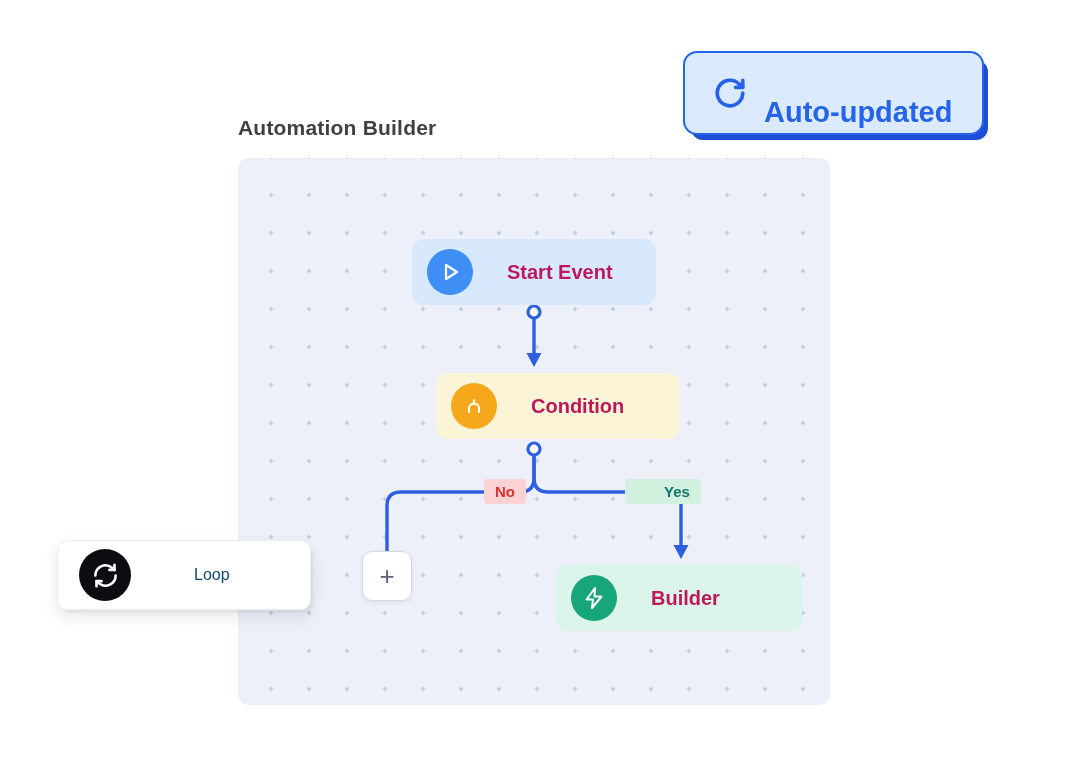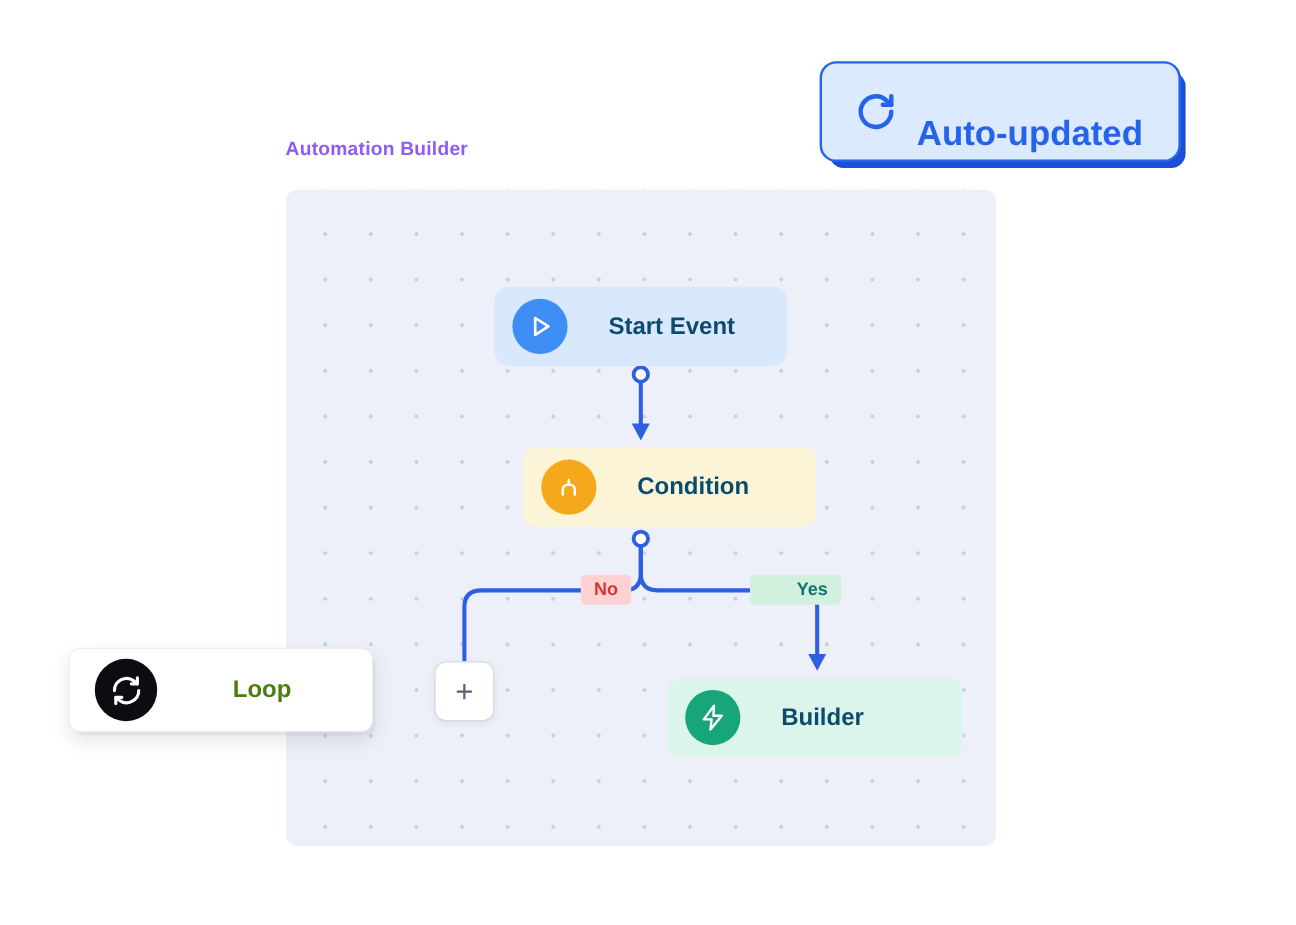--- a/index.html
+++ b/index.html
@@ -1,21 +1,21 @@
 <!DOCTYPE html>
 <html><head>
 <meta charset="utf-8">
 <style>
   * { margin:0; padding:0; box-sizing:border-box; }
   html,body { width:1080px; height:771px; background:#ffffff; font-family:"Liberation Sans", sans-serif; overflow:hidden; position:relative; }
 
   .stage { position:absolute; inset:0; }
 
   
-  .page-title { position:absolute; left:238px; top:116px; font-size:16px; font-weight:700; color:#8b5cf6; letter-spacing:.2px; }
+  .page-title { position:absolute; left:238px; top:116px; font-size:21px; font-weight:700; color:#404040; letter-spacing:.2px; }
 
   
   .auto-badge {
     position:absolute; left:683px; top:51px; height:84px;
     display:flex; align-items:center; gap:17px; padding:0 30px 0 28px;
     background:#dbeafe; border:2.5px solid #2563eb; border-radius:14px;
     box-shadow:6px 7px 0 -2px #1d4ed8;
     cursor:pointer;
   }
   .auto-badge .label { font-size:29px; font-weight:600; color:#2563eb;margin-top:39px; }
@@ -27,21 +27,21 @@
     background-color:#edf0f8; border-radius:10px;
     background-image:radial-gradient(#c6cfe4 1.6px, transparent 1.7px);
     background-size:38px 38px; background-position:14px 18px;
   }
   .connectors { position:absolute; inset:0; width:592px; height:547px; }
 
   
   .node {
     position:absolute; height:66px; display:flex; align-items:center;
     gap:34px; padding-left:15px; border-radius:12px;
-    font-size:20px; font-weight:700; color:#0c4a6e; cursor:pointer;
+    font-size:20px; font-weight:700; color:#be185d; cursor:pointer;
   }
   .node .icon-circle {
     width:46px; height:46px; border-radius:50%;
     display:flex; align-items:center; justify-content:center; flex:0 0 auto;
   }
   .node .icon-circle svg { width:24px; height:24px; }
 
   .node-start { left:174px; top:81px; width:244px; background:#d8e9fd; }
   .node-start .icon-circle { background:#3f8ef6; }
 
@@ -73,21 +73,21 @@
     background:#ffffff; border:1px solid #ecedf3; border-radius:10px;
     display:flex; align-items:center; padding-left:21px; gap:63px;
     box-shadow:0 7px 16px rgba(15,23,42,.10), 3px 4px 0 -1px rgba(15,23,42,.04);
     cursor:pointer;
   }
   .loop-card .loop-icon-circle {
     width:52px; height:52px; border-radius:50%; background:#0c0c11;
     display:flex; align-items:center; justify-content:center; flex:0 0 auto;
   }
   .loop-card .loop-icon-circle svg { width:27px; height:27px; }
-  .loop-card .label { font-size:20px; font-weight:700; color:#4d7c0f; }
+  .loop-card .label { font-size:16px; font-weight:400; color:#0c4a6e; }
 </style>
 </head>
 <body>
 
 <div class="stage">
 
   <div class="page-title">Automation Builder</div>
 
   <div class="auto-badge">
     <span style="display:flex;">

